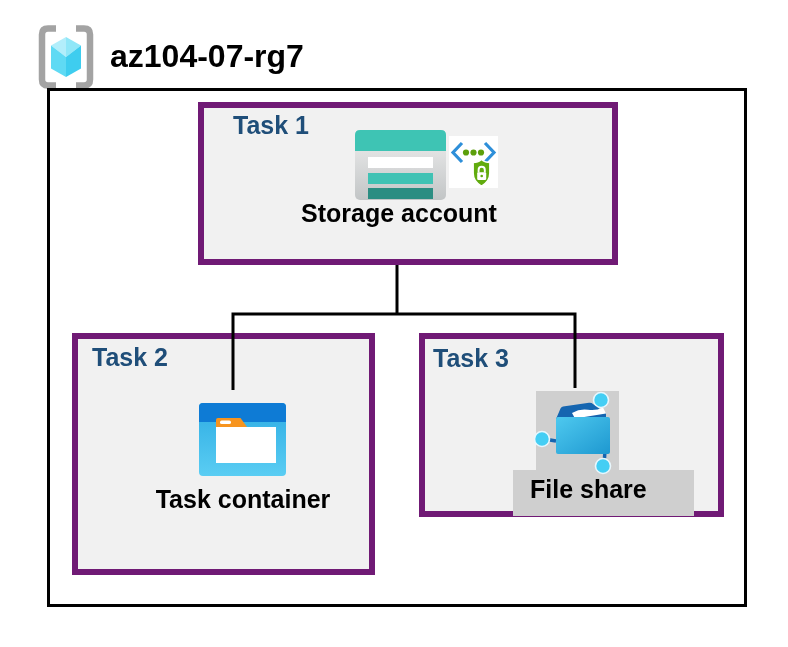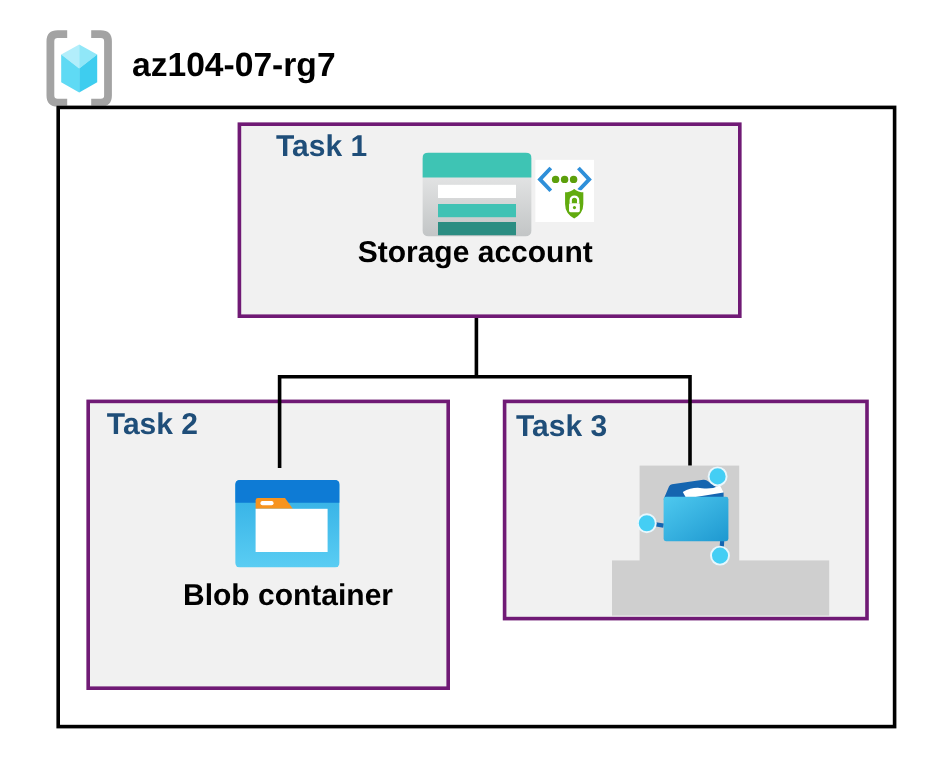--- a/index.html
+++ b/index.html
@@ -1,23 +1,23 @@
 <!DOCTYPE html>
 <html><head>
 <meta charset="utf-8">
 <style>
   html,body{margin:0;padding:0;background:#fff;}
   #canvas{position:relative;width:788px;height:647px;background:#fff;overflow:hidden;
           font-family:"Liberation Sans",sans-serif;}
   .abs{position:absolute;}
-  .task-box{position:absolute;background:#F1F1F1;border:3px solid #701a75;box-sizing:border-box;}
+  .task-box{position:absolute;background:#F1F1F1;border:6px solid #701a75;box-sizing:border-box;}
   .outer-box{position:absolute;background:#fff;border:3px solid #000;box-sizing:border-box;}
   .task-label{position:absolute;font-weight:700;font-size:25px;line-height:1.1;color:#1F4E79;white-space:nowrap;}
   .res-label{position:absolute;font-weight:700;font-size:25px;line-height:1.1;color:#000;white-space:nowrap;}
-  .rg-title{position:absolute;font-weight:700;font-size:28px;color:#000;white-space:nowrap;}
+  .rg-title{position:absolute;font-weight:700;font-size:32px;color:#000;white-space:nowrap;}
   .center-x{transform:translateX(-50%);}
   .gray-hl{position:absolute;background:#CFCFCF;}
   svg{display:block;}
 </style>
 </head>
 <body>
 
 <div id="canvas">
 
   <svg class="abs" style="left:37px;top:24px;" width="58" height="66" viewBox="0 0 58 66">
@@ -77,30 +77,31 @@
             <stop offset="1" stop-color="#5ACDF3"></stop>
         </linearGradient>
       </defs>
       <rect width="87" height="73" rx="4" fill="url(#blobBody)"></rect>
       <path d="M0 19 V4 Q0 0 4 0 H83 Q87 0 87 4 V19 Z" fill="#0E7BD5"></path>
       <path d="M19 15 Q17 15 17 17 V24 H48 L41.5 15 Z" fill="#F7941E"></path>
       <rect x="21" y="17.5" width="11" height="3.6" rx="1.7" fill="#FFFFFF"></rect>
       <rect x="17" y="24" width="60" height="36" fill="#FFFFFF"></rect>
     </svg>
 
-    <div class="res-label center-x" style="left:165px;top:147px;">Blob container</div>
+    <div class="res-label center-x" style="left:165px;top:147px;">Task container</div>
   </div>
 
   <div class="task-box" style="left:419px;top:333px;width:305px;height:184px;">
     <div class="task-label" style="left:8px;top:6px;">Task 3</div>
 
     <div class="gray-hl" style="left:111px;top:52px;width:83px;height:82px;"></div>
 
     <div class="gray-hl" style="left:88px;top:131px;width:181px;height:46px;"></div>
 
+    <div class="res-label" style="left:105px;top:137px;">File share</div>
 
     <svg class="abs" style="left:109px;top:50px;" width="90" height="90" viewBox="0 0 90 90">
       <defs>
         <linearGradient id="fsFront" x1="0" y1="0" x2="1" y2="1">
           <stop offset="0" stop-color="#4EC9EF"></stop>
             <stop offset="1" stop-color="#1E98D0"></stop>
         </linearGradient>
       </defs>
 
       <path d="M60 20 L67 12" stroke="#1565B0" stroke-width="3.5" fill="none"></path>

